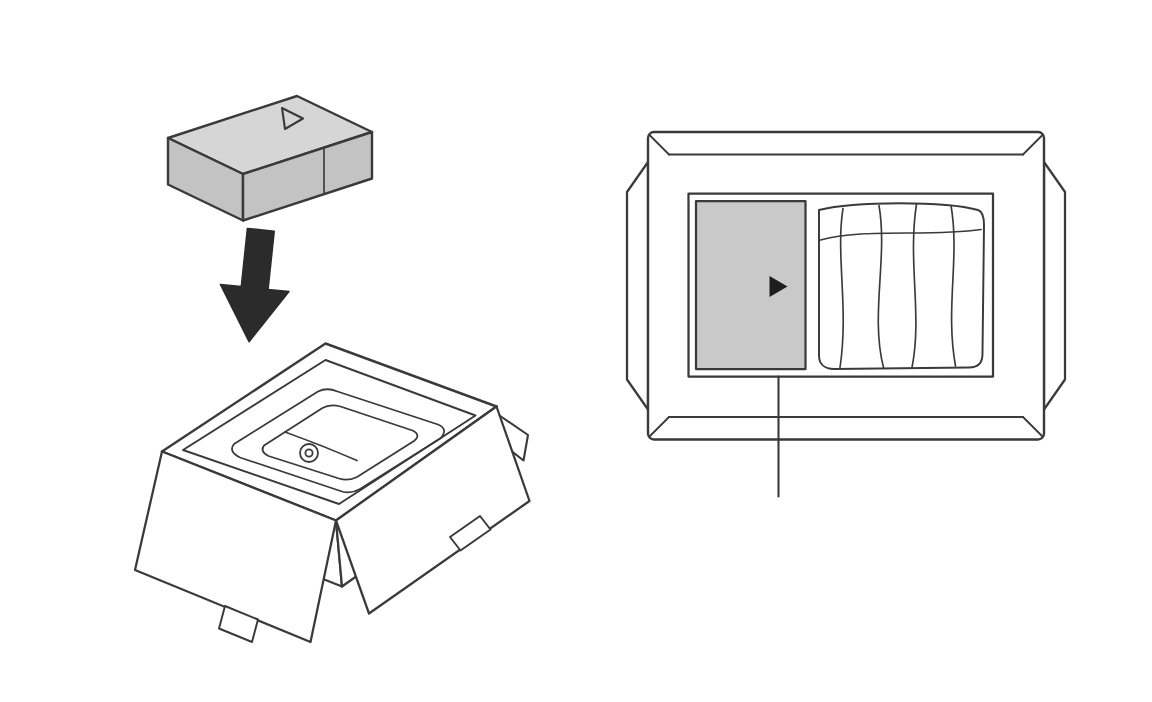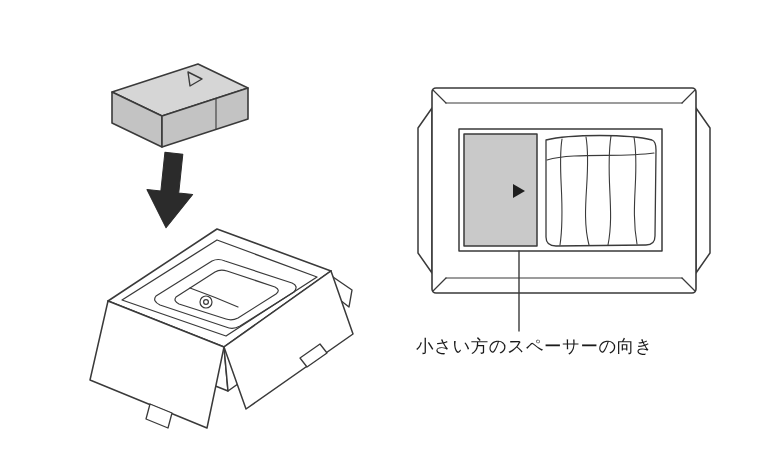--- a/index.html
+++ b/index.html
@@ -96,14 +96,13 @@
           <path d="M611,136 C605,175 615,210 608,245"></path>
           <path d="M634,137 C640,172 630,205 637,244"></path>
           <path d="M547,160 C575,152 620,158 654,153"></path>
         </g>
       </g>
 
       <line x1="519" y1="251" x2="519" y2="331" stroke-width="1.4"></line>
     </g>
   </svg>
 
-  <div class="caption">小さい方のスペーサーの向き</div>
 </div>
 
 </body></html>

